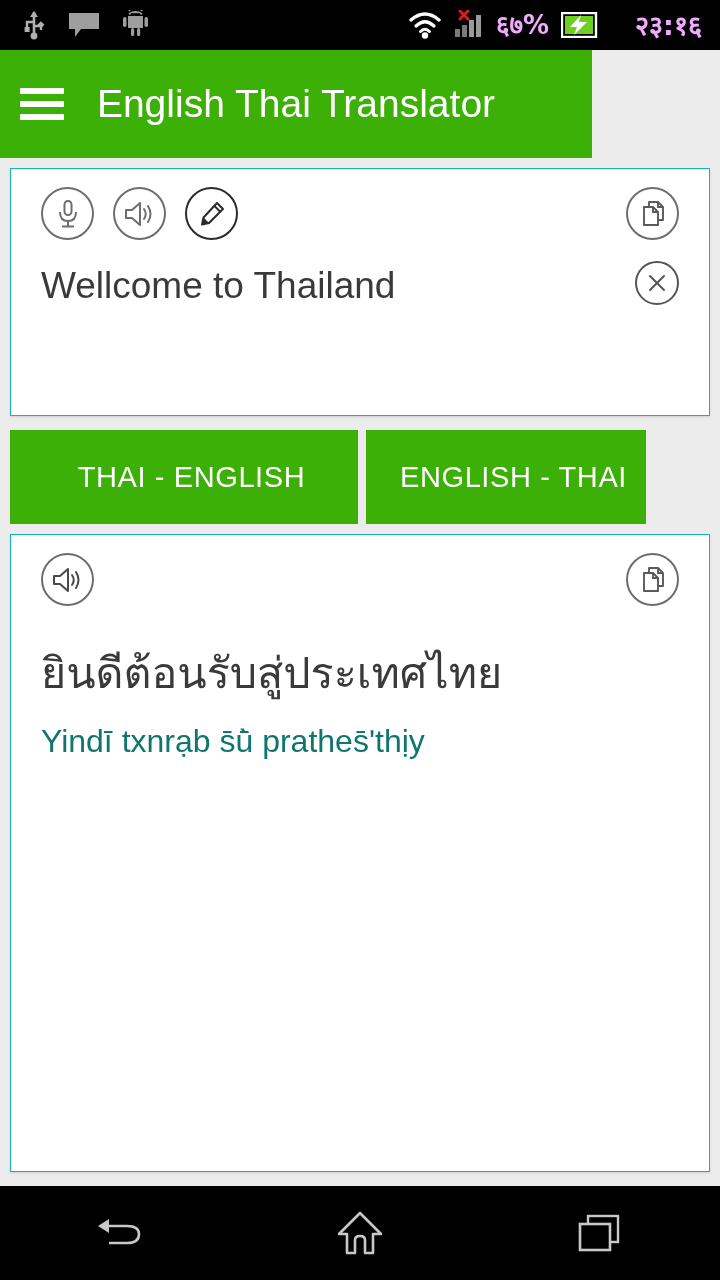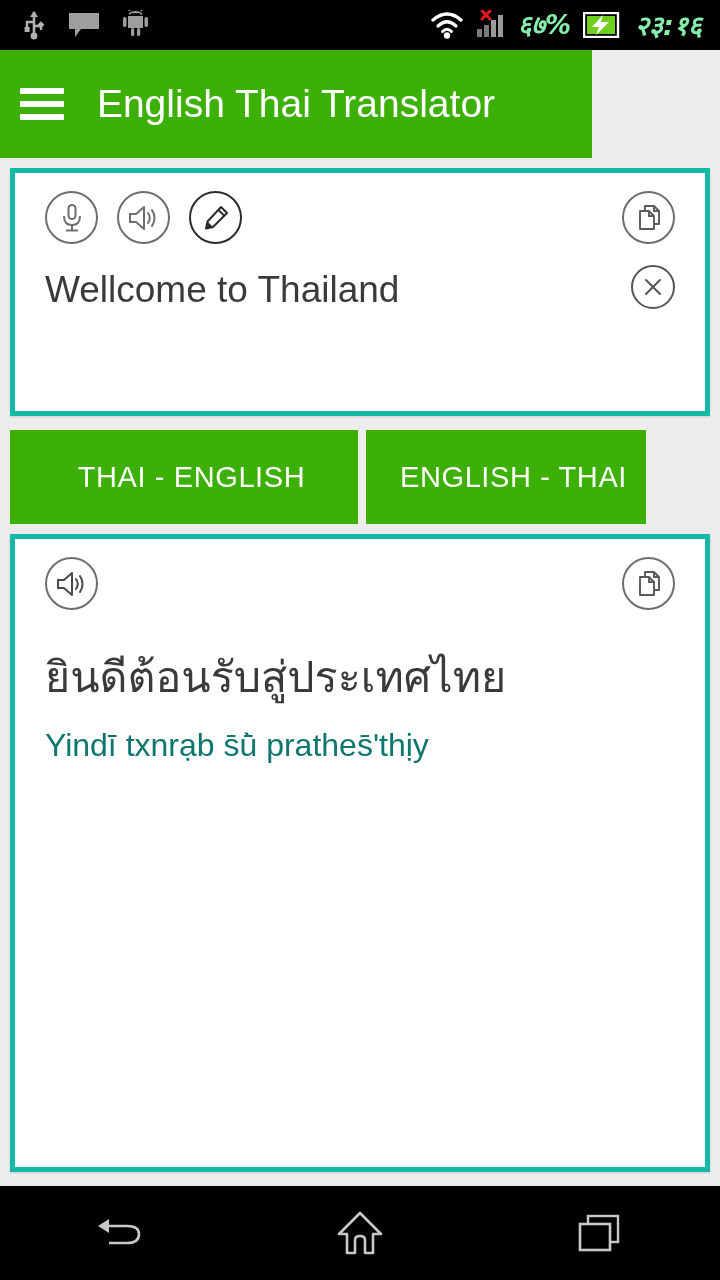--- a/index.html
+++ b/index.html
@@ -15,26 +15,25 @@
   .statusbar {
     position: absolute; top: 0; left: 0;
     width: 720px; height: 50px;
     background: #000;
     display: flex; align-items: center;
   }
   .sb-left { display: flex; align-items: center; gap: 22px; padding-left: 22px; }
   .sb-right { display: flex; align-items: center; gap: 12px; margin-left: auto; padding-right: 18px; }
   .sb-icon { display: block; }
   .sb-text {
-    color: #86efac; font-size: 26px; font-weight: bold;
+    color: #f0abfc; font-size: 26px; font-weight: bold;
     font-family: "DejaVu Sans", sans-serif; letter-spacing: 0px;
     line-height: 1;
-    font-style: italic;
-  }
-  .sb-clock { font-size: 27px; margin-left: 2px; }
+  }
+  .sb-clock { font-size: 27px; margin-left: 24px; }
 
   
   .appbar {
     position: absolute; top: 50px; left: 0;
     width: 592px; height: 108px;
     background: #3DB007;
     display: flex; align-items: center;
   }
   .hamburger {
     width: 44px; height: 32px; margin-left: 20px;
@@ -46,21 +45,21 @@
     position: absolute; left: 0; right: 0; text-align: center;
     color: #fff; font-size: 39px; font-weight: normal;
     font-family: "Liberation Sans", sans-serif;
     pointer-events: none;
   }
 
   
   .card {
     position: absolute; left: 10px; width: 700px;
     background: #fff;
-    border: 5px solid #14b8a6;
+    border: 1px solid #14b8a6;
     box-shadow: 0 1px 2px rgba(0,0,0,0.13);
   }
   #input-card { top: 168px; height: 248px; }
   #result-card { top: 534px; height: 638px; }
 
   .icon-row { position: absolute; top: 18px; left: 0; width: 100%; height: 60px; }
   .circ-btn {
     position: absolute; width: 53px; height: 53px;
     border-radius: 50%; border: 2px solid #6E6E6E;
     display: flex; align-items: center; justify-content: center;

